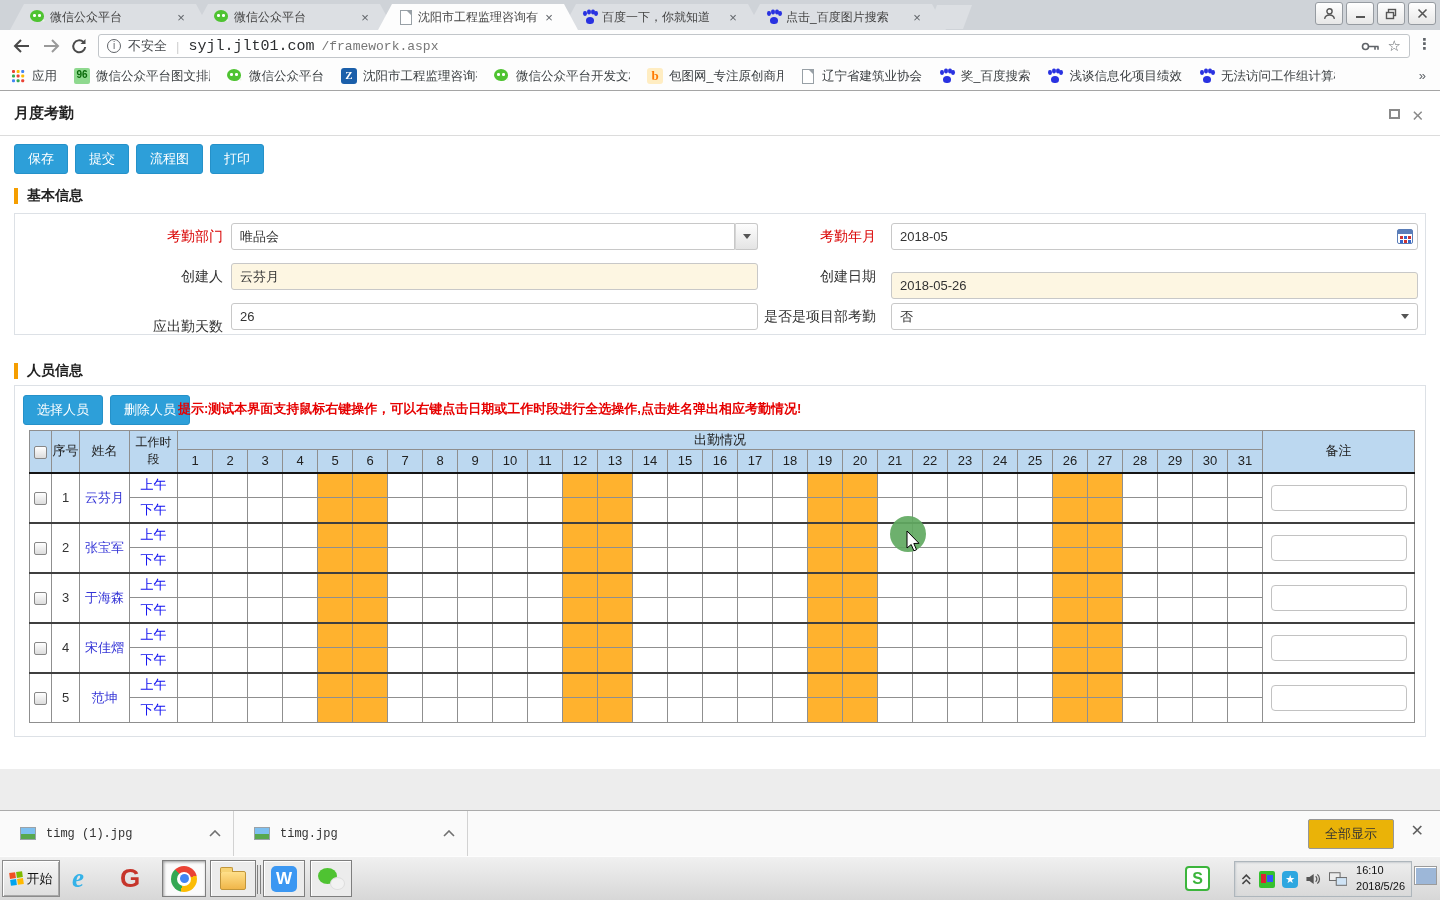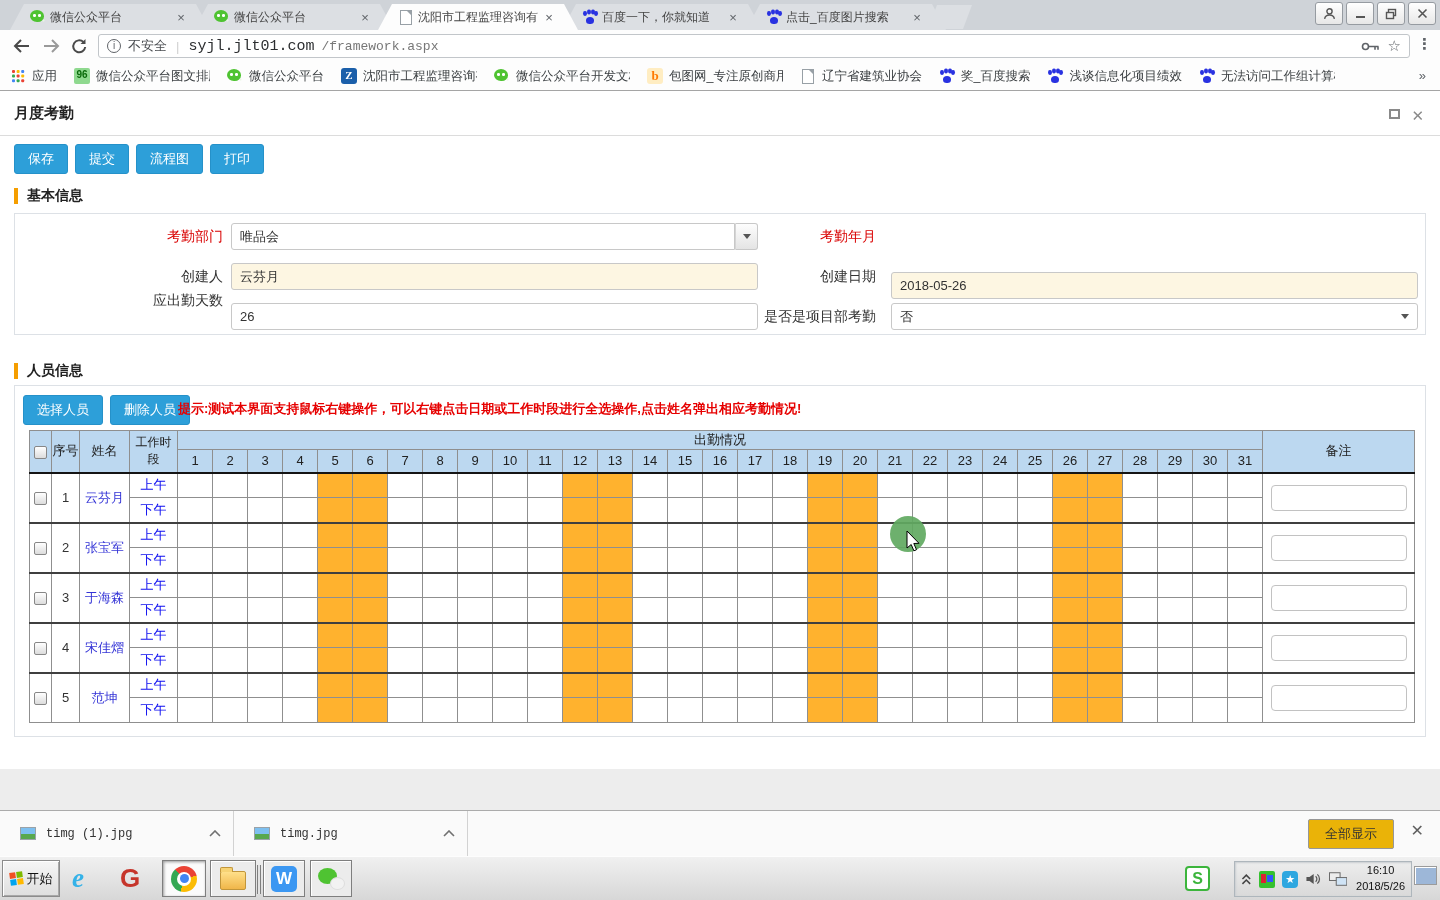--- a/index.html
+++ b/index.html
@@ -134,21 +134,21 @@
 .wps-ic{width:26px;height:26px;border-radius:5px;background:#3b97f2;color:#fff;font-weight:bold;font-size:17px;display:flex;align-items:center;justify-content:center}
 .wx-ic{position:relative;width:27px;height:24px}
 .wx-ic::before{content:'';position:absolute;left:0;top:1px;width:19px;height:16px;background:#4fc332;border-radius:50%}
 .wx-ic::after{content:'';position:absolute;right:0;bottom:1px;width:13px;height:11px;background:#f2f2f2;border-radius:50%;border:1px solid #ddd}
 .sogou-ic{position:absolute;right:230px;top:9px;width:25px;height:25px;background:#fff;border:2px solid #3cb53c;border-radius:4px;color:#3cb53c;font-weight:bold;font-size:16px;display:flex;align-items:center;justify-content:center}
 .tray{position:absolute;right:28px;top:4px;width:178px;height:36px;border:1px solid #aeb6bc;box-shadow:inset 1px 1px 2px #c9cdd1;display:flex;align-items:center;gap:7px;padding:0 6px}
 .ime-ic{width:17px;height:17px;background:#36c12f;border-radius:2px;position:relative}
 .ime-ic::before{content:'';position:absolute;left:2px;top:3px;width:5px;height:9px;background:#d23}
 .ime-ic::after{content:'';position:absolute;right:2px;top:4px;width:6px;height:7px;background:#35f}
 .star-blue{width:17px;height:17px;border-radius:4px;background:#2ea7e0;color:#fff;font-size:11px;line-height:17px;text-align:center}
-.clockbox{font-size:11px;color:#111;text-align:center;line-height:1.45;margin-left:2px;white-space:nowrap}
+.clockbox{font-size:11px;color:#111;text-align:left;line-height:1.45;margin-left:2px;white-space:nowrap}
 .showdesk{position:absolute;right:3px;top:9px;width:23px;height:19px;border:1px solid #9b9b9b;background:#9db7d8;box-shadow:inset 1px 1px 0 #fff}
 </style>
 </head>
 <body>
 
 <div id="root">
 
   <div class="tabbar">
     <div class="tabstrip">
         <div class="tab">
@@ -301,31 +301,35 @@
       <div class="flabel req" style="left:8px;top:9px">考勤部门</div>
       <div class="ffield" style="left:216px;top:9px;width:527px">
         <div class="combo">
           <input class="inp" value="唯品会" style="">
           <span class="combo-btn">
               <span class="caret"></span>
             </span>
         </div>
       </div>
       <div class="flabel req" style="left:661px;top:9px">考勤年月</div>
+      <div class="ffield" style="left:876px;top:9px;width:527px">
+        <input class="inp mono" value="2018-05" style="">
+        <span class="cal-btn"></span>
+      </div>
 
       <div class="flabel" style="left:8px;top:49px">创建人</div>
       <div class="ffield" style="left:216px;top:49px;width:527px">
         <input class="inp ro" value="云芬月" style="">
       </div>
       <div class="flabel" style="left:661px;top:49px">创建日期</div>
       <div class="ffield" style="left:876px;top:58px;width:527px">
         <input class="inp ro mono" value="2018-05-26" style="">
       </div>
 
-      <div class="flabel" style="left:8px;top:73px">应出勤天数</div>
+      <div class="flabel" style="left:8px;top:99px">应出勤天数</div>
       <div class="ffield" style="left:216px;top:89px;width:527px">
         <input class="inp" value="26" style="">
       </div>
       <div class="flabel" style="left:661px;top:89px">是否是项目部考勤</div>
       <div class="ffield" style="left:876px;top:89px;width:527px">
         <input class="inp" value="否" style="">
         <span class="caret sel-caret"></span>
       </div>
     </div>
 

